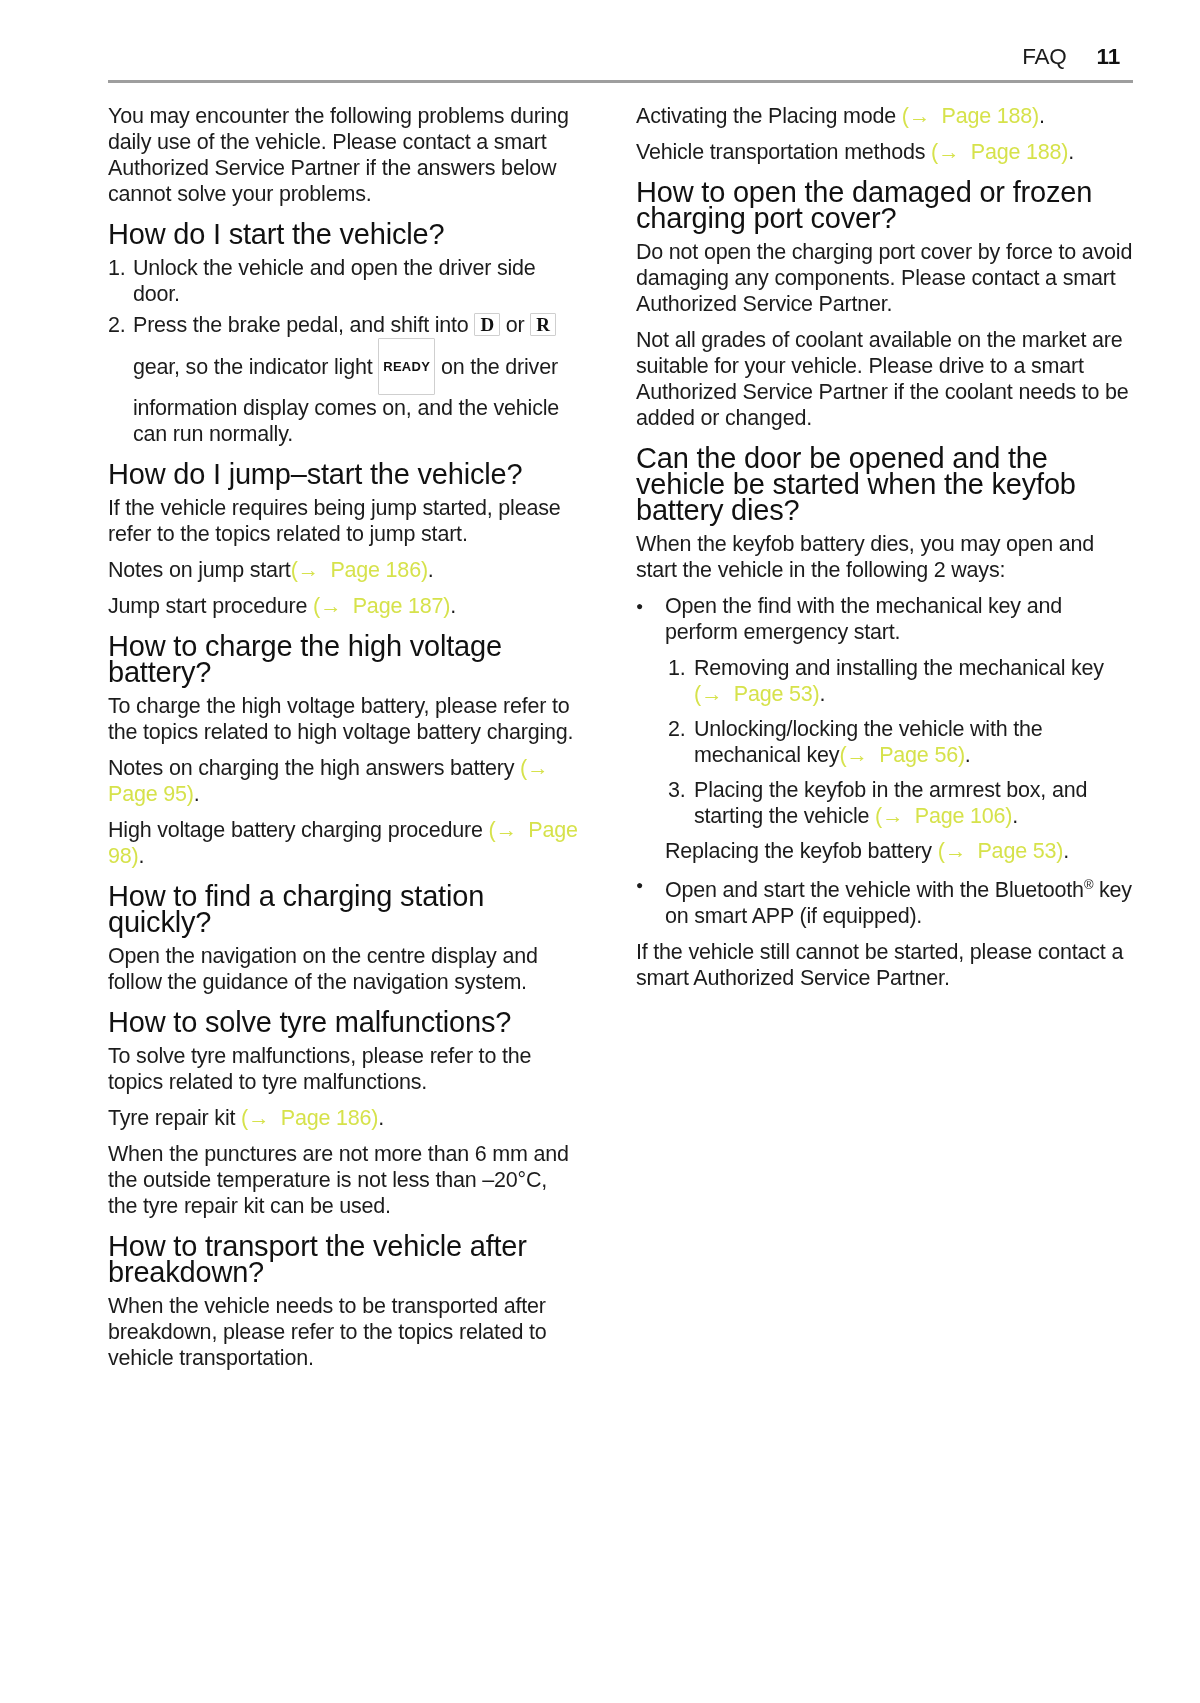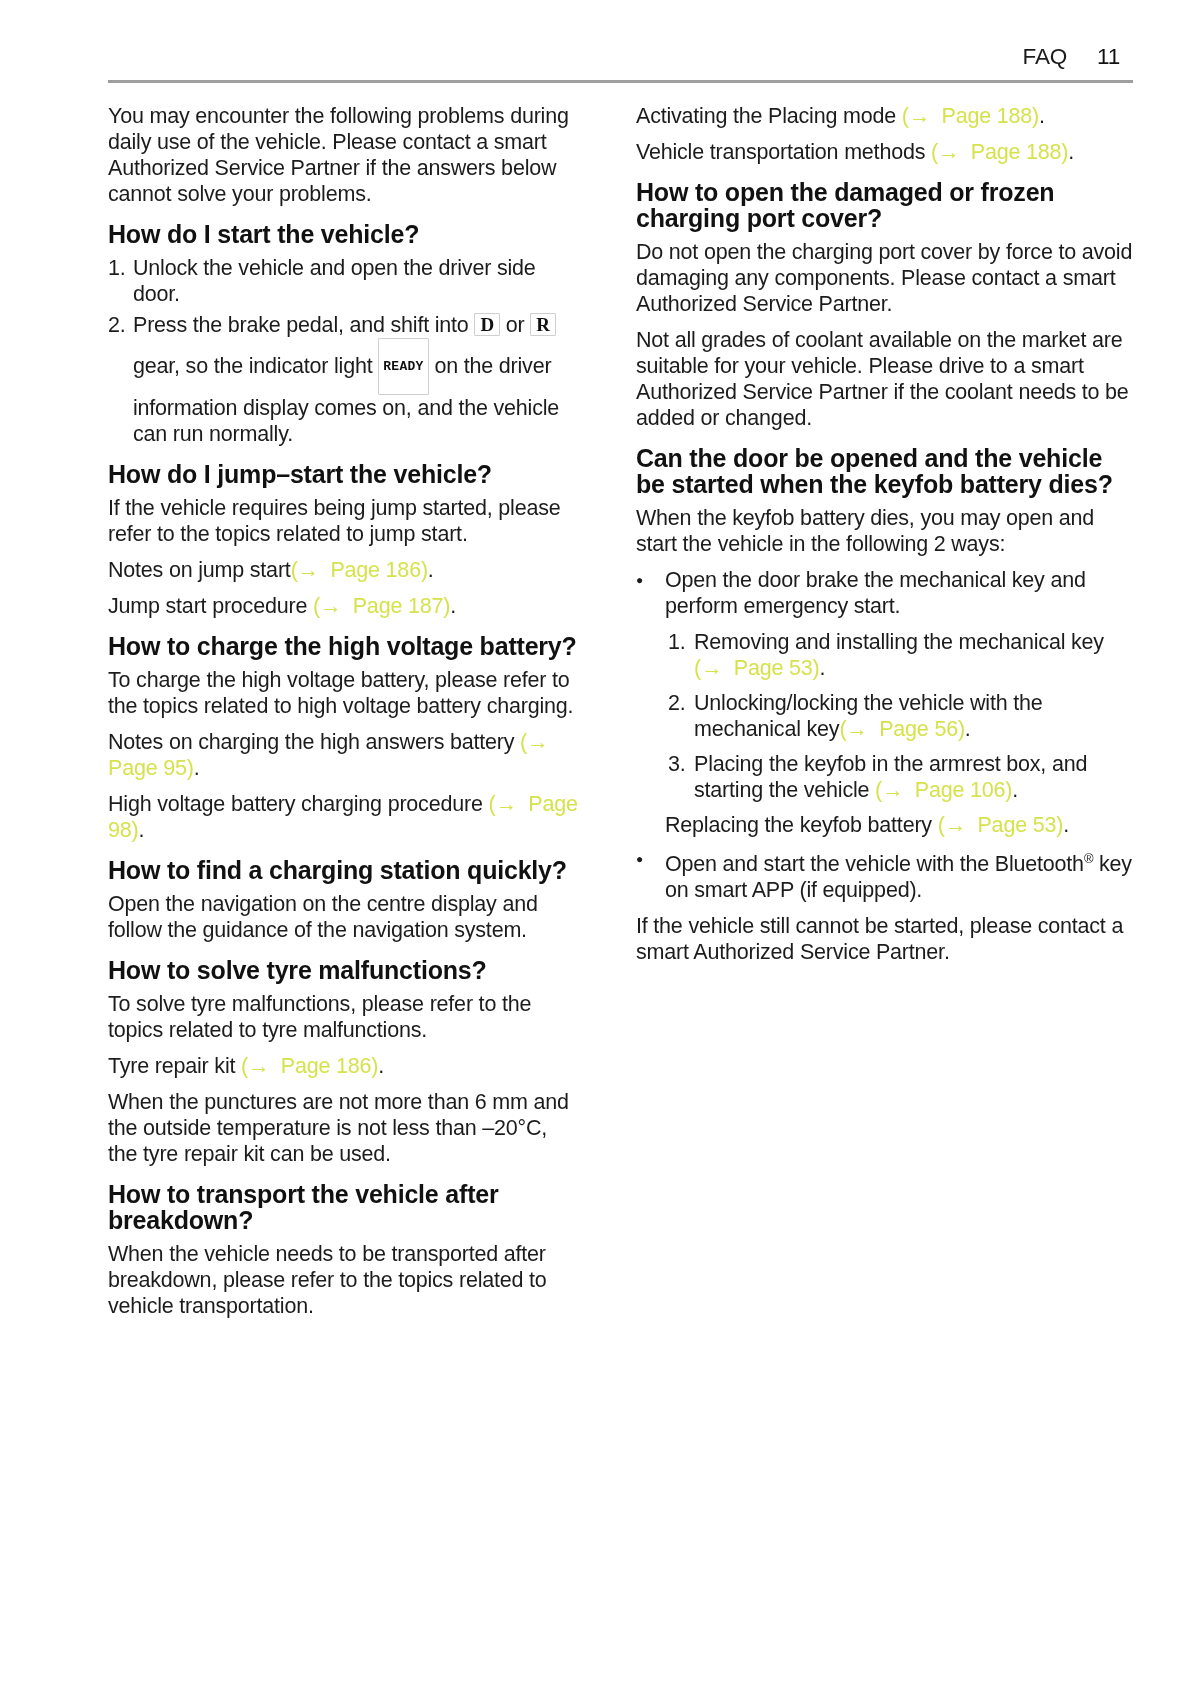--- a/index.html
+++ b/index.html
@@ -8,47 +8,47 @@
     font-family:"Liberation Sans","DejaVu Sans",sans-serif;
     font-size:21.5px;line-height:26px;color:#1c1c1c;
     letter-spacing:-0.2px;
     -webkit-font-smoothing:antialiased;
   }
   .page{position:relative;width:1200px;height:1682px;}
   
   .hdr{display:flex;justify-content:flex-end;align-items:baseline;
        gap:30px;padding:44px 80px 0 108px;font-size:22.5px;}
   .hdr .sect{font-weight:400;color:#1c1c1c;}
-  .hdr .pnum{font-weight:400;color:#111;}
+  .hdr .pnum{font-weight:700;color:#111;}
   .rule{border:none;height:3px;background:#9e9e9e;margin:10px 67px 0 108px;}
   
   .columns{display:grid;grid-template-columns:472px 500px;column-gap:56px;
            padding-left:108px;margin-top:20px;}
   .col{min-width:0;}
   
   .para{margin:0 0 10px 0;}
-  .heading{font-size:25px;line-height:26px;font-weight:700;color:#111;
+  .heading{font-size:29px;line-height:26px;font-weight:400;color:#111;
            margin:14px 0 8px 0;}
   .ol,.ul{margin:0 0 10px 0;}
   .ol .li{display:grid;grid-template-columns:25px 1fr;margin-bottom:5px;}
   .ul > .li{display:grid;grid-template-columns:29px 1fr;margin-bottom:8px;}
   .ol.inner{margin:10px 0 0 3px;}
   .ol.inner .li{grid-template-columns:26px 1fr;margin-bottom:9px;}
   .marker{color:#1c1c1c;}
   .marker.bullet{font-size:12px;line-height:26px;}
   .li-body{min-width:0;}
   .li-body > .para{margin:3px 0 0 0;}
   
   .run.link{color:var(--link,#d6e24b);white-space:pre-wrap;}
   .run.sup{font-size:13px;}
   .keycap{display:inline-block;font-family:"Liberation Serif","DejaVu Serif",serif;
           font-weight:700;font-size:19px;line-height:21px;color:#111;
           border:1.5px solid #cfcfcf;border-radius:1px;background:#fff;
           padding:0 5px;vertical-align:1px;}
-  .keycap.ready{font-family:Liberation Mono, monospace;font-size:13px;
+  .keycap.ready{font-family:Liberation Sans, sans-serif;font-size:13px;
           line-height:15px;font-weight:700;letter-spacing:.3px;
           padding:20px 4px;vertical-align:3px;text-align:right;}
 </style>
 </head>
 <body>
 
 <div class="page">
   <div class="hdr">
     <span class="sect">FAQ</span>
     <span class="pnum">11</span>
@@ -89,21 +89,21 @@
         <p class="para"><span class="run">Activating the Placing mode </span><span class="run link">(→&nbsp; Page 188)</span><span class="run">.</span></p>
         <p class="para"><span class="run">Vehicle transportation methods </span><span class="run link">(→&nbsp; Page 188)</span><span class="run">.</span></p>
         <h3 class="heading">How to open the damaged or frozen charging port cover?</h3>
         <p class="para"><span class="run">Do not open the charging port cover by force to avoid damaging any components. Please contact a smart Authorized Service Partner.</span></p>
         <p class="para"><span class="run">Not all grades of coolant available on the market are suitable for your vehicle. Please drive to a smart Authorized Service Partner if the coolant needs to be added or changed.</span></p>
         <h3 class="heading">Can the door be opened and the vehicle be started when the keyfob battery dies?</h3>
         <p class="para"><span class="run">When the keyfob battery dies, you may open and start the vehicle in the following 2 ways:</span></p>
         <div class="ul">
           <div class="li">
             <span class="marker bullet">●</span>
-            <div class="li-body"><span class="run">Open the door brake the mechanical key and perform emergency start.</span><div class="ol inner">
+            <div class="li-body"><span class="run">Open the find with the mechanical key and perform emergency start.</span><div class="ol inner">
                 <div class="li">
                   <span class="marker">1.</span>
                   <div class="li-body"><span class="run">Removing and installing the mechanical key </span><span class="run link">(→&nbsp; Page 53)</span><span class="run">.</span></div>
                 </div>
                 <div class="li">
                   <span class="marker">2.</span>
                   <div class="li-body"><span class="run">Unlocking/locking the vehicle with the mechanical key</span><span class="run link">(→&nbsp; Page 56)</span><span class="run">.</span></div>
                 </div>
                 <div class="li">
                   <span class="marker">3.</span>

